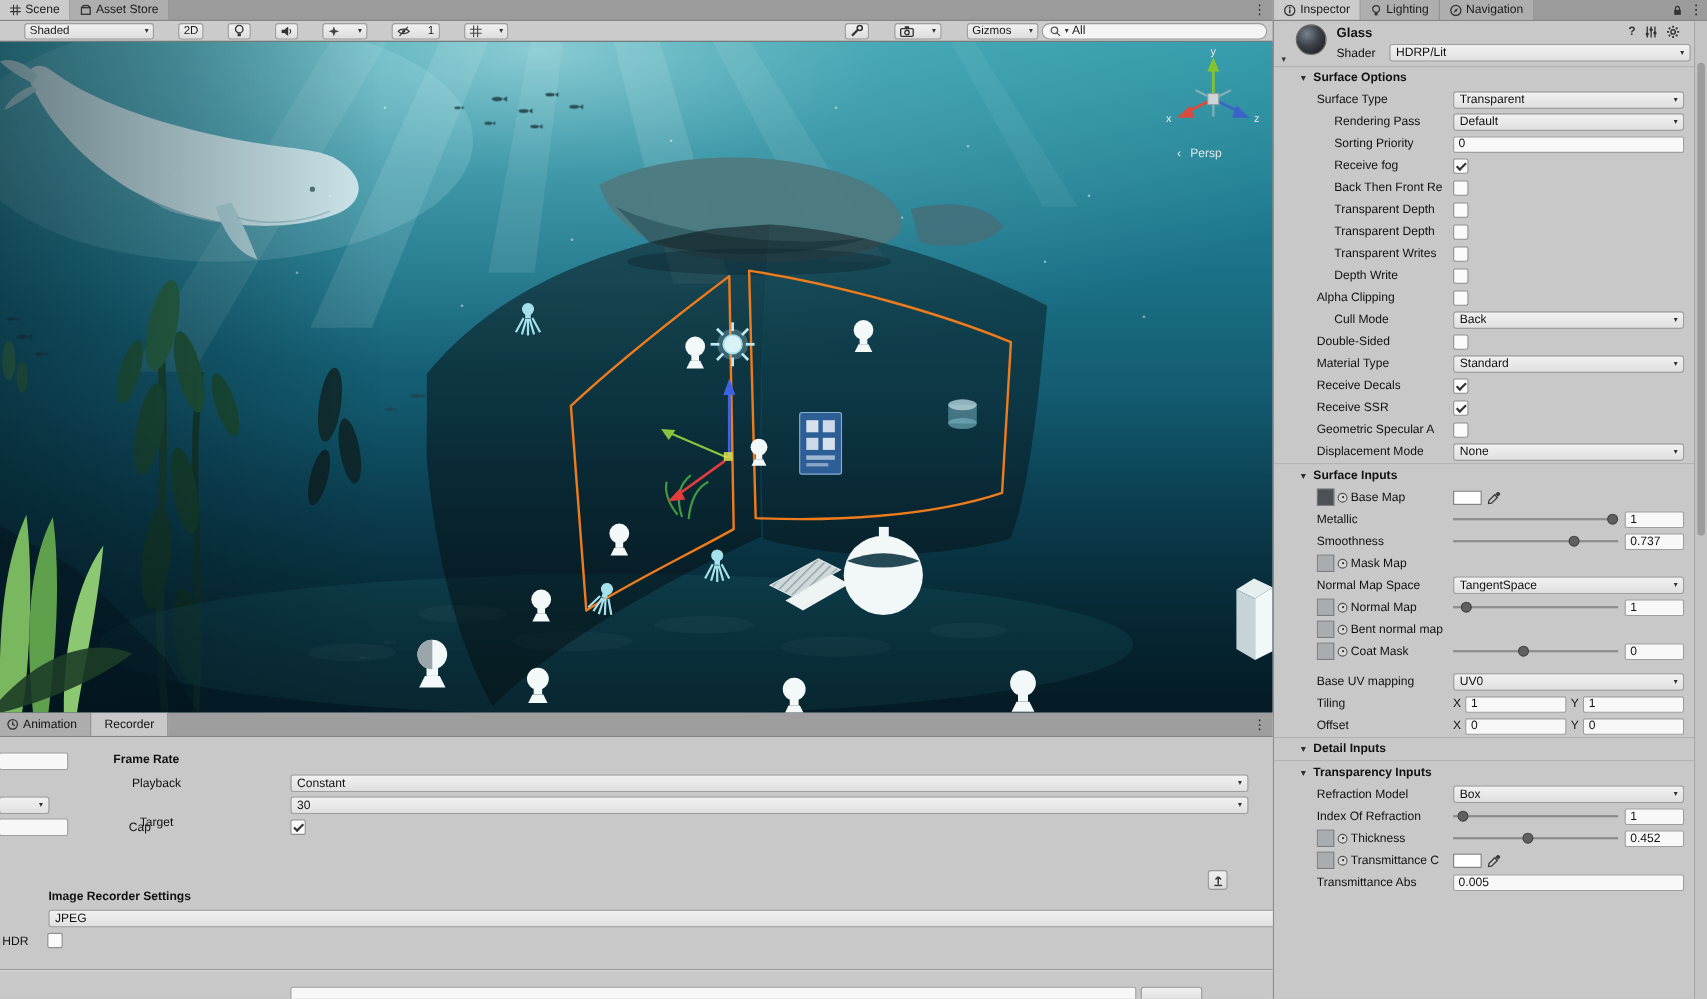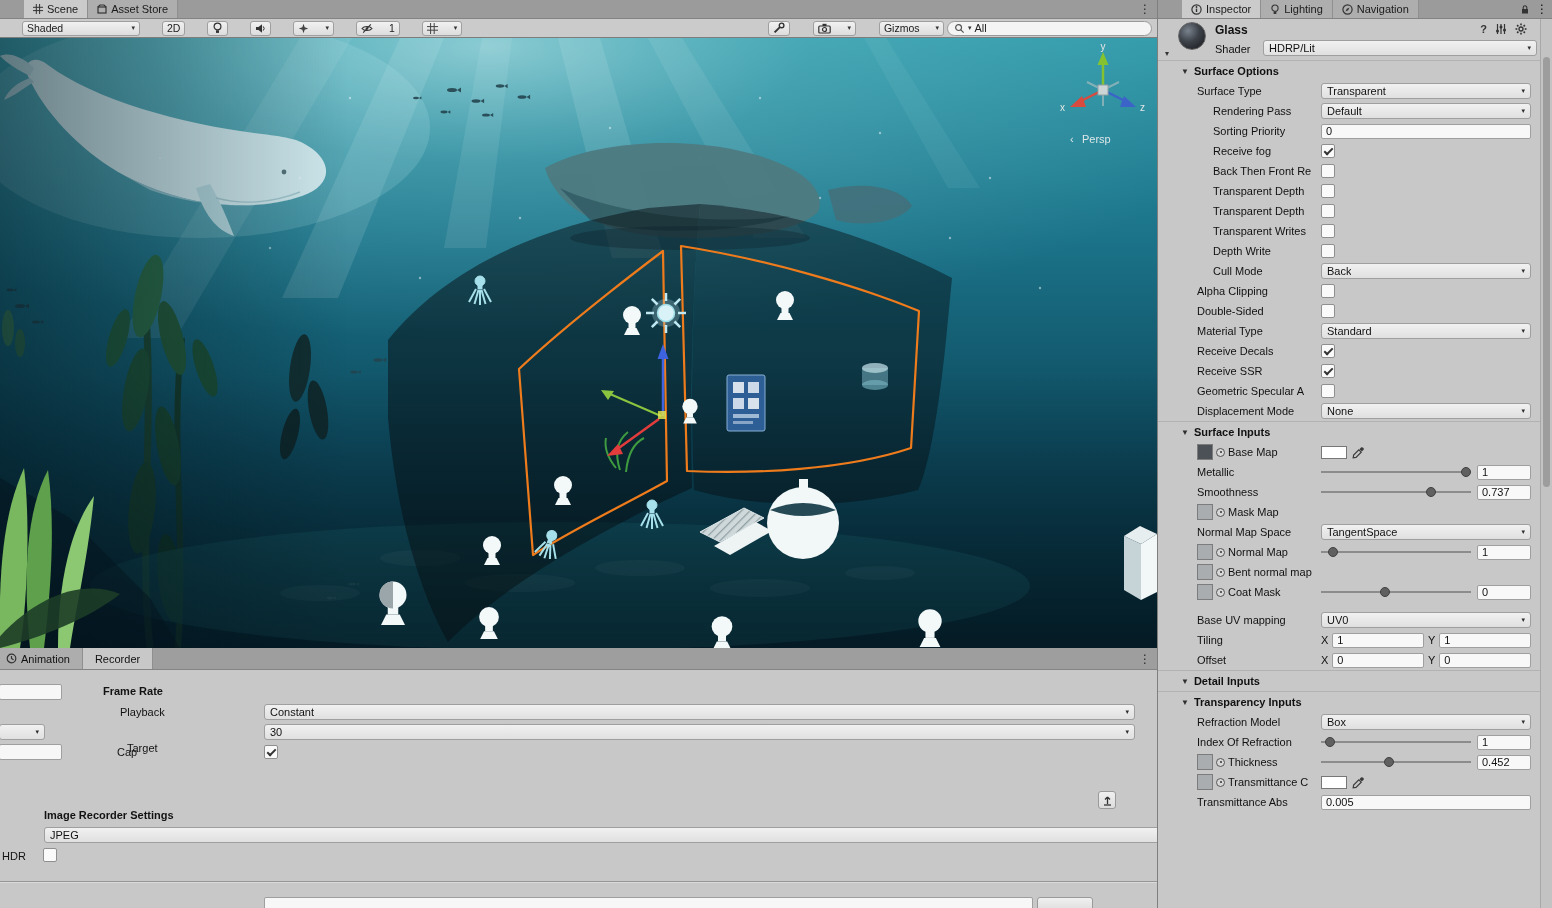--- a/index.html
+++ b/index.html
@@ -5,21 +5,21 @@
 *{margin:0;padding:0;box-sizing:border-box;}
 html,body{width:1552px;height:908px;overflow:hidden;background:#c8c8c8;
   font-family:"Liberation Sans","DejaVu Sans",sans-serif;font-size:11px;color:#111;}
 #root{position:relative;width:1552px;height:908px;}
 #left-col{position:absolute;left:0;top:0;width:1157px;height:908px;}
 #inspector{position:absolute;left:1157px;top:0;width:395px;height:908px;background:#c8c8c8;border-left:1px solid #7f7f7f;}
 
 
 .tabbar{height:19px;background:#9b9b9b;display:flex;align-items:stretch;border-bottom:1px solid #838383;position:relative;}
 .tab{display:flex;align-items:center;gap:4px;padding:0 9px;background:#aeaeae;border-right:1px solid #8f8f8f;color:#1a1a1a;white-space:nowrap;}
-.tab.active{background:#cbcbcb;margin-left:24px;}
+.tab.active{background:#cbcbcb;}
 .kebab{margin-left:auto;align-self:center;padding:0 6px;color:#2a2a2a;font-size:12px;}
 .ticon{display:flex;align-items:center;}
 
 
 #scene-toolbar{height:19px;background:#cbcbcb;border-bottom:1px solid #7d7d7d;display:flex;align-items:center;padding:0 2px;gap:2px;}
 .tbtn{height:15px;display:flex;align-items:center;gap:16px;padding:0 4px;background:linear-gradient(#f1f1f1,#dddddd);border:1px solid #9f9f9f;border-radius:3px;font-size:10.5px;color:#1a1a1a;white-space:nowrap;margin-left:20px;}
 .arr{font-size:7px;color:#333;}
 .tgroup-right{margin-left:auto;display:flex;align-items:center;gap:3px;padding-right:3px;}
 .searchbox{width:205px;height:15px;background:#f4f4f4;border:1px solid #9a9a9a;border-radius:8px;display:flex;align-items:center;gap:3px;padding:0 6px;color:#222;}
 #shaded-dd{width:118px;}
@@ -686,37 +686,37 @@
             </div>
           </div>
           <div class="prow ind">
             <div class="plabel-wrap">
               <span class="plabel">Depth Write</span>
             </div>
             <div class="pctrl">
               <div class="checkbox"></div>
             </div>
           </div>
+          <div class="prow">
+            <div class="plabel-wrap">
+              <span class="plabel">Alpha Clipping</span>
+            </div>
+            <div class="pctrl">
+              <div class="checkbox"></div>
+            </div>
+          </div>
           <div class="prow ind">
             <div class="plabel-wrap">
               <span class="plabel">Cull Mode</span>
             </div>
             <div class="pctrl">
               <div class="dropdown">
                 <span class="dd-val">Back</span>
                 <span class="dd-arrow">▾</span>
               </div>
-            </div>
-          </div>
-          <div class="prow">
-            <div class="plabel-wrap">
-              <span class="plabel">Alpha Clipping</span>
-            </div>
-            <div class="pctrl">
-              <div class="checkbox"></div>
             </div>
           </div>
           <div class="prow">
             <div class="plabel-wrap">
               <span class="plabel">Double-Sided</span>
             </div>
             <div class="pctrl">
               <div class="checkbox"></div>
             </div>
           </div>

